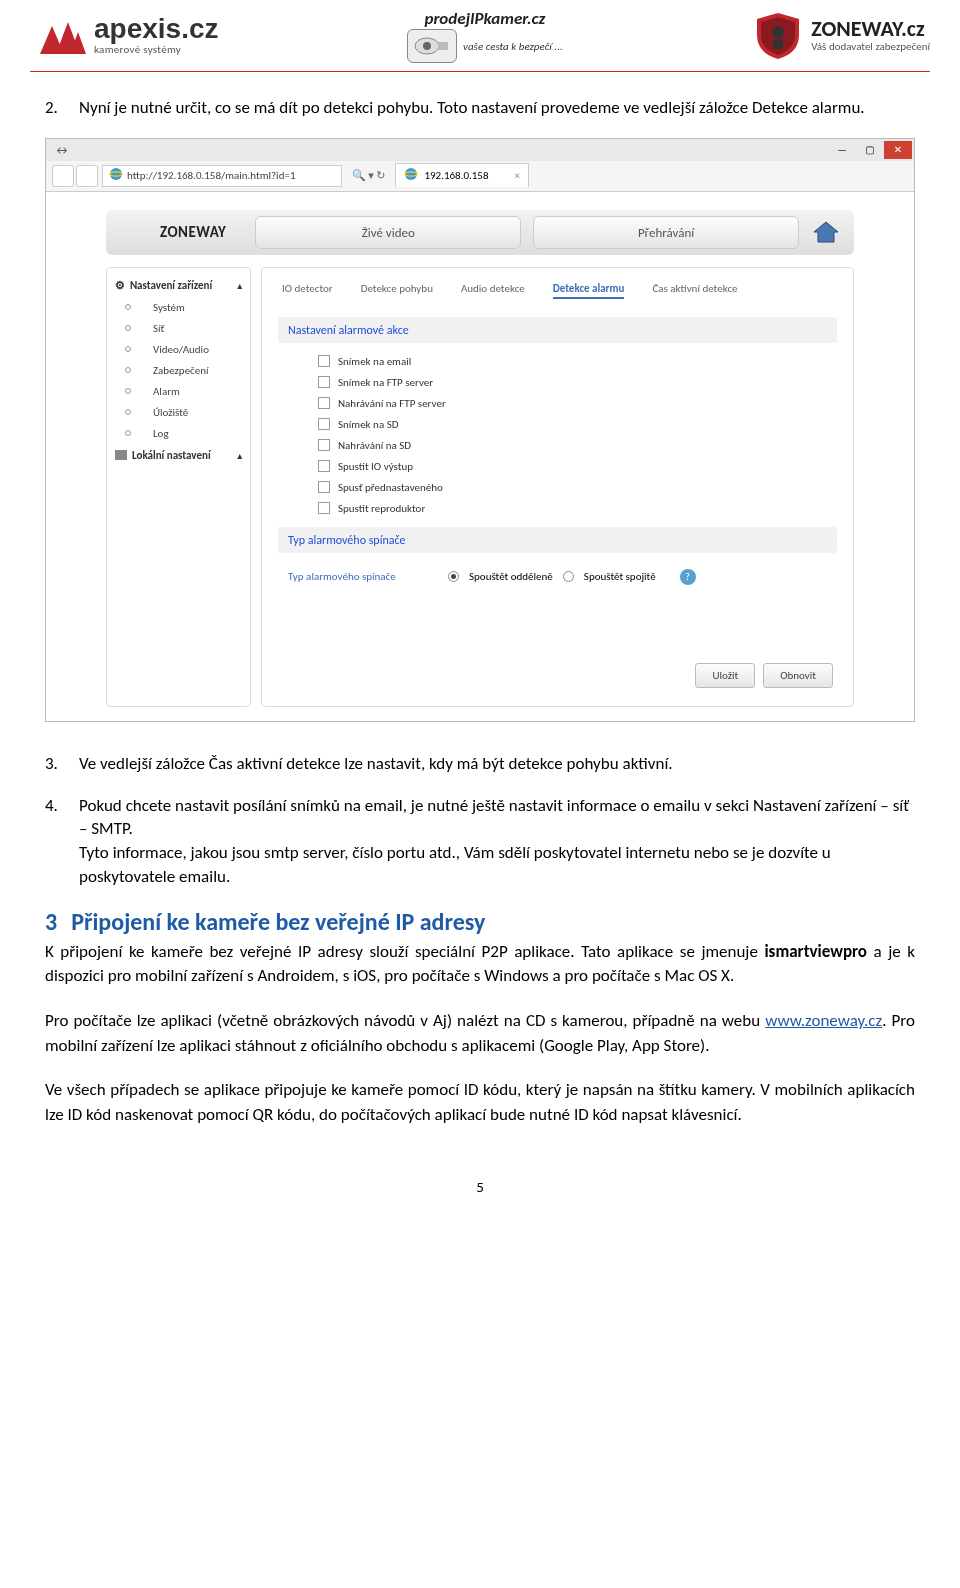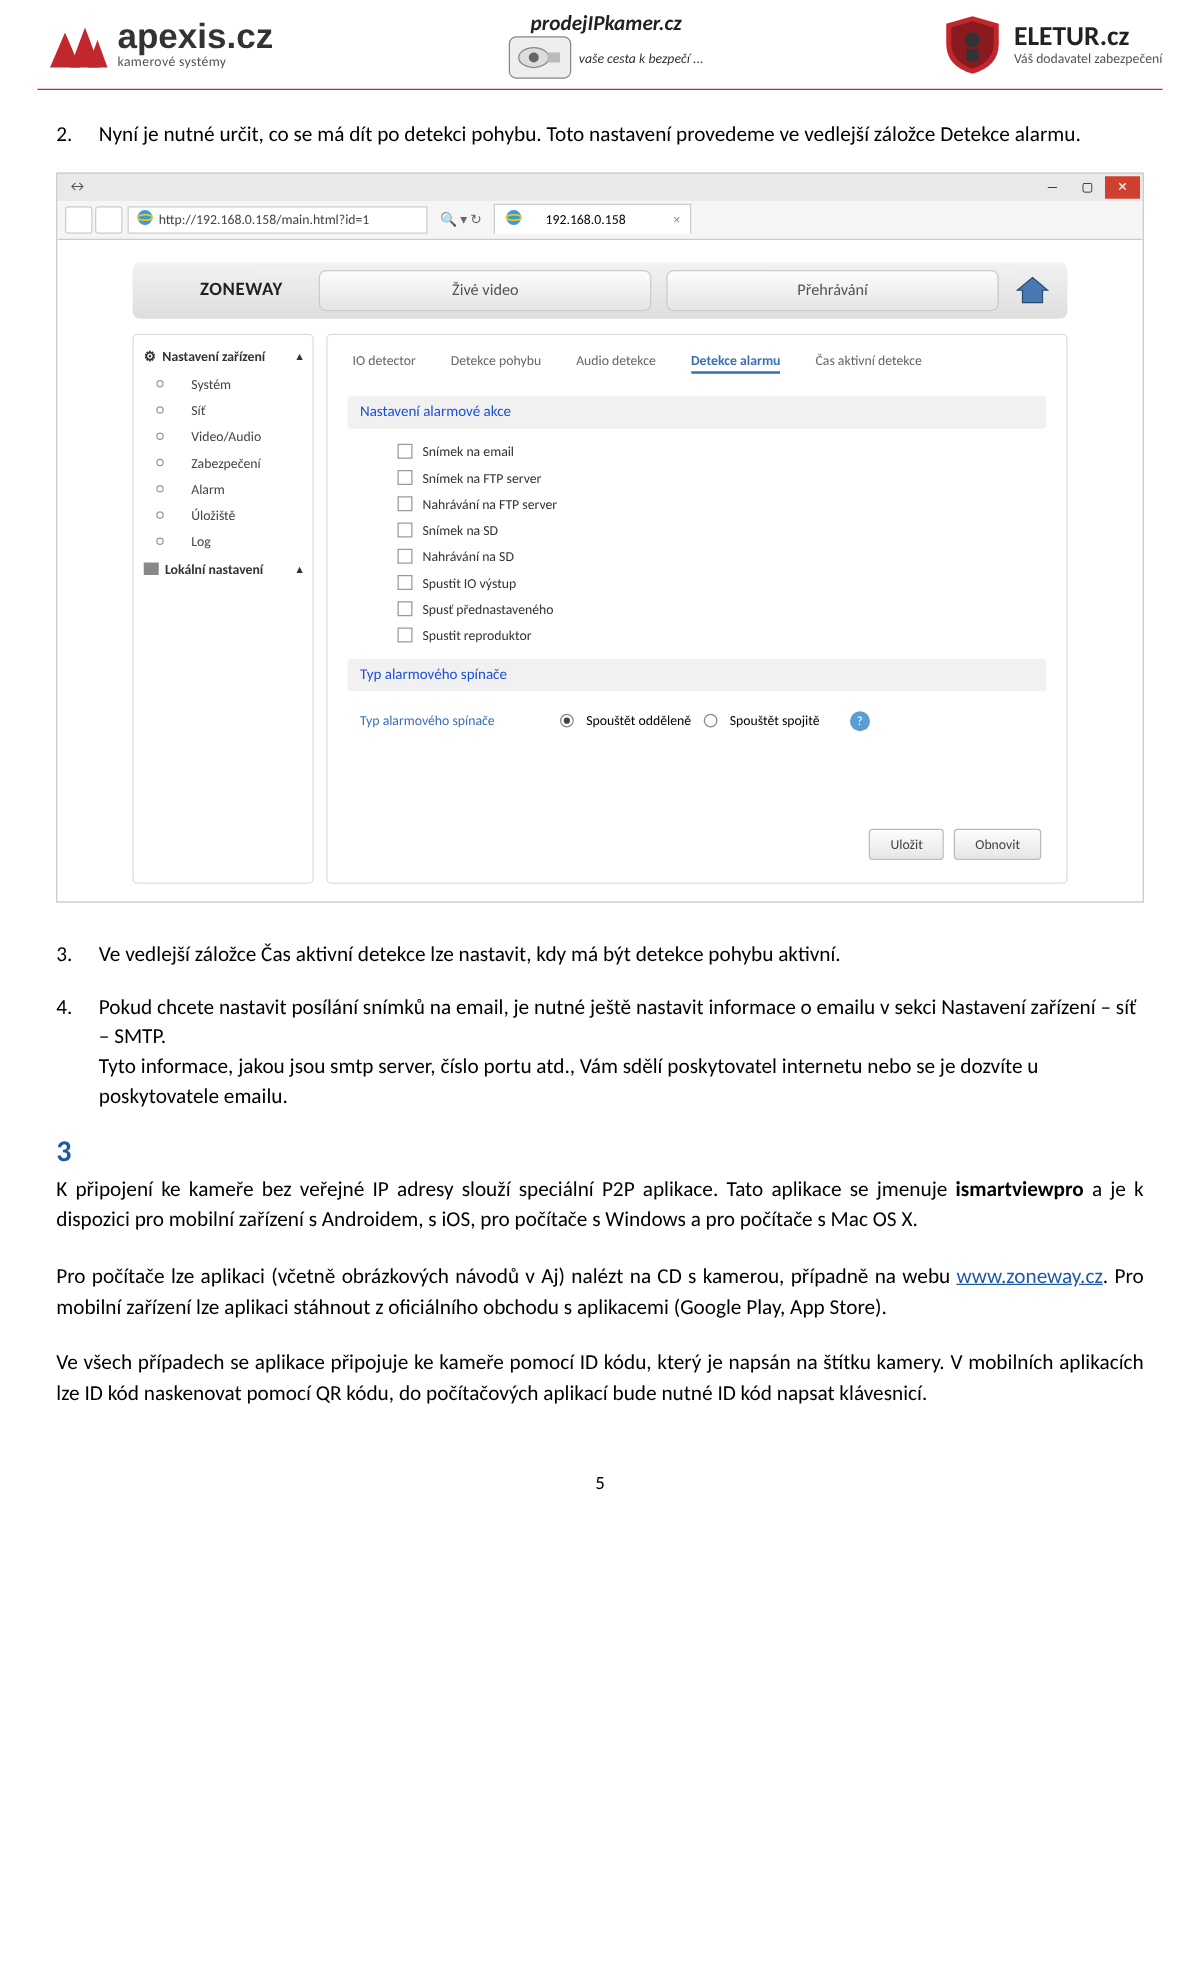--- a/index.html
+++ b/index.html
@@ -34,21 +34,21 @@
   .b-titlebar-right { display: flex; gap: 0; }
   .b-btn { width: 28px; height: 18px; display: flex; align-items: center; justify-content: center; font-size: 10px; }
   .b-btn.close { background: #d04030; color: #fff; }
   .b-btn.arrows { font-size: 12px; color: #555; }
   .b-addr { display: flex; align-items: center; gap: 4px; padding: 4px 6px; background: #f5f5f5; border-bottom: 1px solid #ccc; }
   .b-addr .nav { display: flex; gap: 2px; }
   .b-addr .nav-btn { width: 22px; height: 22px; border: 1px solid #ccc; border-radius: 3px; background: #fff; }
   .b-addr .url { display: flex; align-items: center; gap: 4px; border: 1px solid #ccc; background: #fff; padding: 2px 6px; height: 22px; width: 240px; color: #444; }
   .b-addr .ie-icon { width: 14px; height: 14px; }
   .b-addr .mag { padding: 0 6px; color: #666; }
-  .b-tab { display: flex; align-items: center; gap: 18px; border: 1px solid #ccc; border-bottom: none; background: #fff; padding: 3px 8px; height: 24px; margin-top: -2px; }
+  .b-tab { display: flex; align-items: center; gap: 6px; border: 1px solid #ccc; border-bottom: none; background: #fff; padding: 3px 8px; height: 24px; margin-top: -2px; }
   
   .b-body { padding: 18px 60px 14px 60px; background: #fff; }
   .app-header { display: flex; align-items: center; background: linear-gradient(#f2f2f2,#dedede); border-radius: 6px; padding: 6px 10px; margin-bottom: 12px; gap: 6px; }
   .app-logo { font-weight: bold; font-size: 15px; color: #222; letter-spacing: 0.5px; padding-right: 20px; margin-left: 44px; }
   .app-tab { flex: 1; text-align: center; padding: 8px 0; border-radius: 6px; color: #555; font-size: 13px; background: linear-gradient(#fdfdfd,#e4e4e4); border: 1px solid #ccc; margin: 0 3px; }
   .app-tab.active { color: #c33; font-weight: bold; }
   .app-home { width: 36px; height: 30px; display: flex; align-items: center; justify-content: center; }
   
   .app-main { display: flex; gap: 10px; }
   .sidebar { width: 145px; background: #fff; border: 1px solid #ddd; border-radius: 4px; padding: 6px 0; }
@@ -112,21 +112,21 @@
   <div class="logo-eletur">
     <div class="shield">
       <svg viewBox="0 0 54 54">
           <path d="M27 4 L48 10 L48 26 Q48 44 27 50 Q6 44 6 26 L6 10 Z" fill="#c1272d"></path>
           <path d="M27 8 L44 13 L44 26 Q44 40 27 46 Q10 40 10 26 L10 13 Z" fill="#8a1a20"></path>
           <circle cx="27" cy="23" r="6" fill="#333"></circle>
           <rect x="22" y="30" width="10" height="10" fill="#333" rx="2"></rect>
         </svg>
     </div>
     <div class="logo-eletur-text">
-      <span class="main">ELETUR.cz</span>
+      <span class="main">ZONEWAY.cz</span>
       <span class="sub">Váš dodavatel zabezpečení</span>
     </div>
   </div>
 </div>
 <hr class="header-rule">
 
 <div class="content">
 
   <div class="ol-item">
     <div class="ol-num">2.</div>
@@ -288,20 +288,21 @@
     <div class="ol-text">Ve vedlejší záložce Čas aktivní detekce lze nastavit, kdy má být detekce pohybu aktivní.</div>
   </div>
   <div class="ol-item">
     <div class="ol-num">4.</div>
     <div class="ol-text" style="white-space:pre-line;">Pokud chcete nastavit posílání snímků na email, je nutné ještě nastavit informace o emailu v sekci Nastavení zařízení – síť – SMTP.
 Tyto informace, jakou jsou smtp server, číslo portu atd., Vám sdělí poskytovatel internetu nebo se je dozvíte u poskytovatele emailu.</div>
   </div>
 
   <div class="h2">
     <span class="num">3</span>
+    <span>Připojení ke kameře bez veřejné IP adresy</span>
   </div>
   <div class="para">
     <span>K připojení ke kameře bez veřejné IP adresy slouží speciální P2P aplikace. Tato aplikace se jmenuje </span><span class="bold">ismartviewpro</span><span> a je k dispozici pro mobilní zařízení s Androidem, s iOS, pro počítače s Windows a pro počítače s Mac OS X.</span>
   </div>
   <div class="para">
     <span>Pro počítače lze aplikaci (včetně obrázkových návodů v Aj) nalézt na CD s kamerou, případně na webu </span><span class="link">www.zoneway.cz</span><span>. Pro mobilní zařízení lze aplikaci stáhnout z oficiálního obchodu s aplikacemi (Google Play, App Store).</span>
   </div>
   <div class="para">Ve všech případech se aplikace připojuje ke kameře pomocí ID kódu, který je napsán na štítku kamery. V mobilních aplikacích lze ID kód naskenovat pomocí QR kódu, do počítačových aplikací bude nutné ID kód napsat klávesnicí.</div>
 
   <div class="pagenum">5</div>

